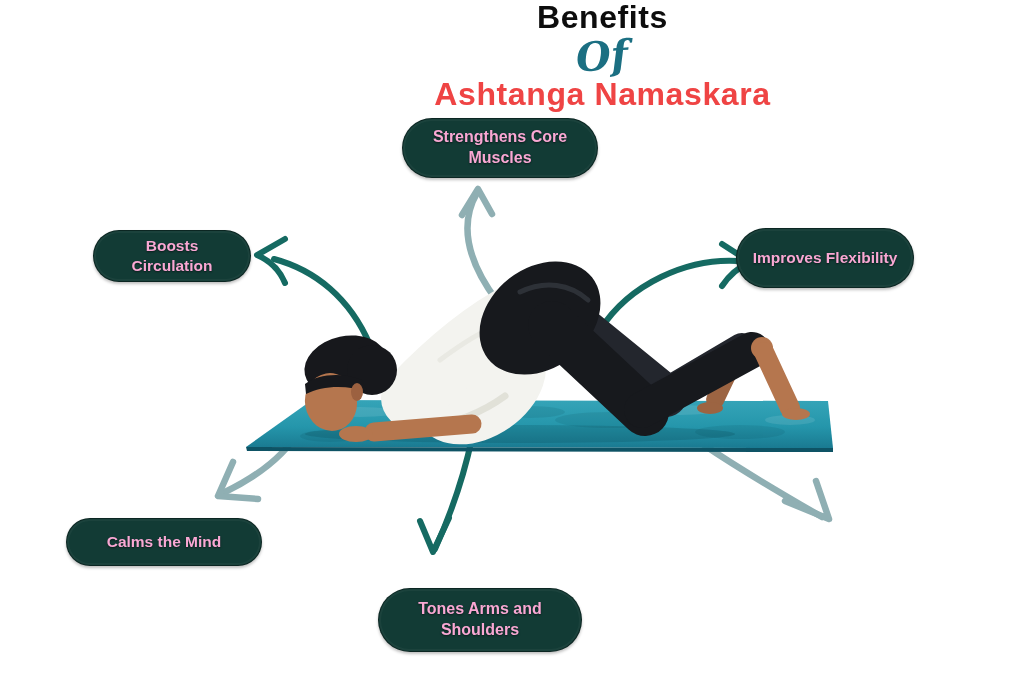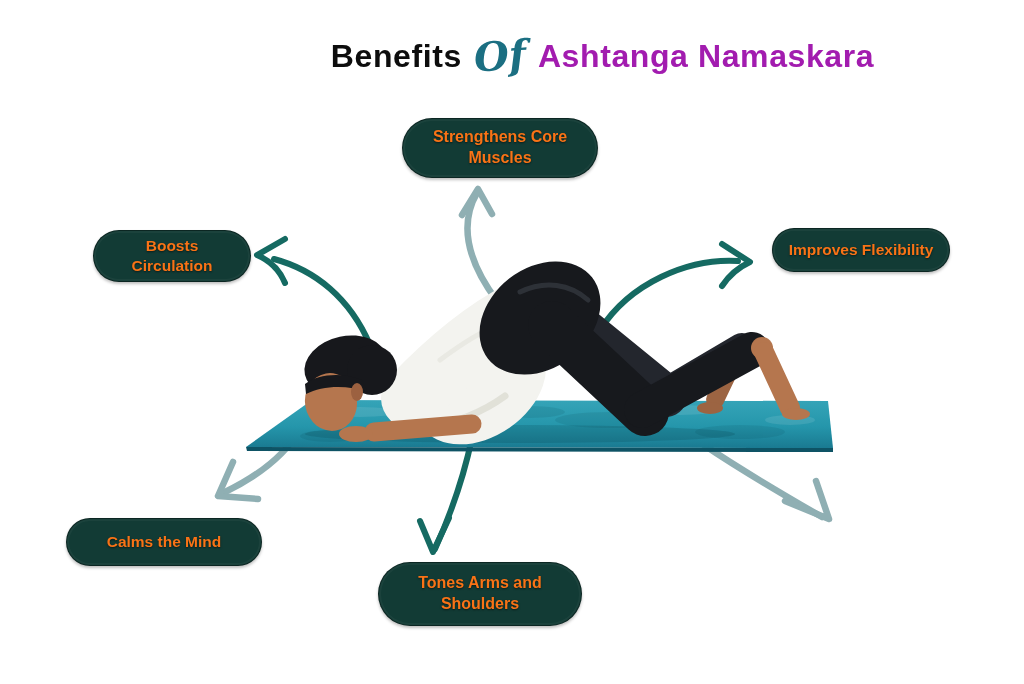--- a/index.html
+++ b/index.html
@@ -14,21 +14,21 @@
     font-family: "Liberation Sans", sans-serif;
   }
   .title-row {
     position: absolute;
     left: 330px; top: 30px;
     width: 545px; height: 52px;
     display: flex;
     align-items: center;
     justify-content: center;
     white-space: nowrap;
-    gap: 10px;
+    flex-direction: column;
   }
   .title-main {
     font-size: 32px;
     font-weight: bold;
     color: #0d0d0d;
     letter-spacing: 0.6px;
   }
   .title-script {
     font-family: "DejaVu Serif", serif;
     font-style: italic;
@@ -38,49 +38,49 @@
     transform: rotate(-4deg);
     margin: 0 2px;
   }
   .badge {
     position: absolute;
     display: flex;
     align-items: center;
     justify-content: center;
     text-align: center;
     border-radius: 999px;
-    color: #f97316;
+    color: #f9a8d4;
     font-weight: bold;
     font-size: 15.5px;
     line-height: 1.3;
     padding: 4px 10px;
     border: 1px solid rgba(0,0,0,0.35);
     box-shadow: 0 2px 3px rgba(0,0,0,0.25), inset 0 0 0 2px rgba(255,255,255,0.04);
     text-shadow: 0 1px 2px rgba(0,0,0,0.55);
   }
   .badge-strengthens { left: 402px; top: 118px; width: 196px; height: 60px; font-size: 16px; }
   .badge-circulation { left: 93px;  top: 230px; width: 158px; height: 52px; }
-  .badge-flexibility { left: 772px; top: 228px; width: 178px; height: 44px; }
+  .badge-flexibility { left: 736px; top: 228px; width: 178px; height: 60px; }
   .badge-calms       { left: 66px;  top: 518px; width: 196px; height: 48px; }
-  .badge-tones       { left: 378px; top: 562px; width: 204px; height: 64px; font-size: 16px; }
+  .badge-tones       { left: 378px; top: 588px; width: 204px; height: 64px; font-size: 16px; }
   .badge-posture     { left: 727px; top: 537px; width: 176px; height: 50px; }
   .scene {
     position: absolute;
     inset: 0;
   }
 </style>
 </head>
 <body>
 
 <div class="canvas">
 
   <div class="title-row">
     <span class="title-main" style="color: rgb(13, 13, 13);">Benefits</span>
     <span class="title-script" style="color: rgb(27, 111, 130);">Of</span>
-    <span class="title-main" style="color: #a21caf;">Ashtanga Namaskara</span>
+    <span class="title-main" style="color: #ef4444;">Ashtanga Namaskara</span>
   </div>
 
   <svg class="scene" width="1024" height="684" viewBox="0 0 1024 684">
     <defs>
       <linearGradient id="matGrad" x1="0" y1="0" x2="0" y2="1">
         <stop offset="0" stop-color="#35a4b8"></stop>
         <stop offset="0.55" stop-color="#2596ab"></stop>
         <stop offset="1" stop-color="#1a7a91"></stop>
       </linearGradient>
     </defs>

